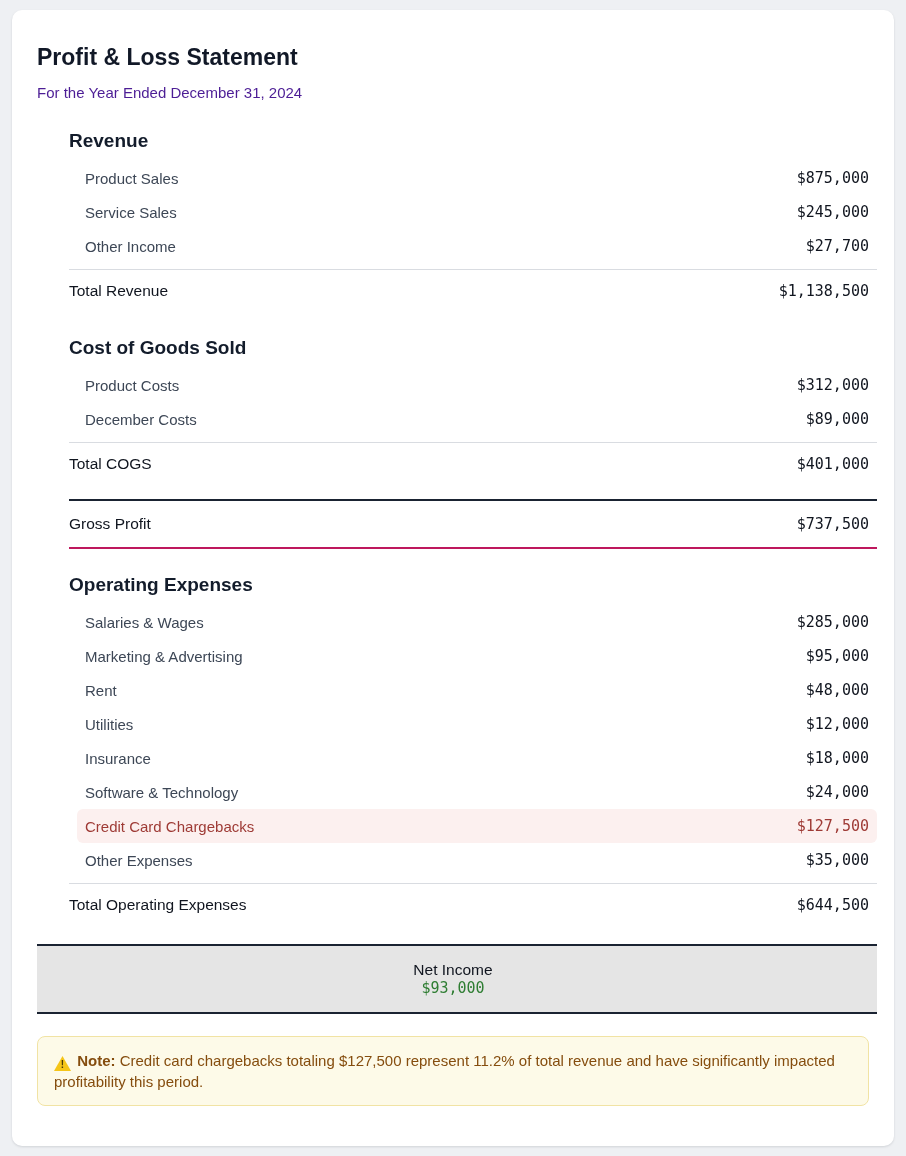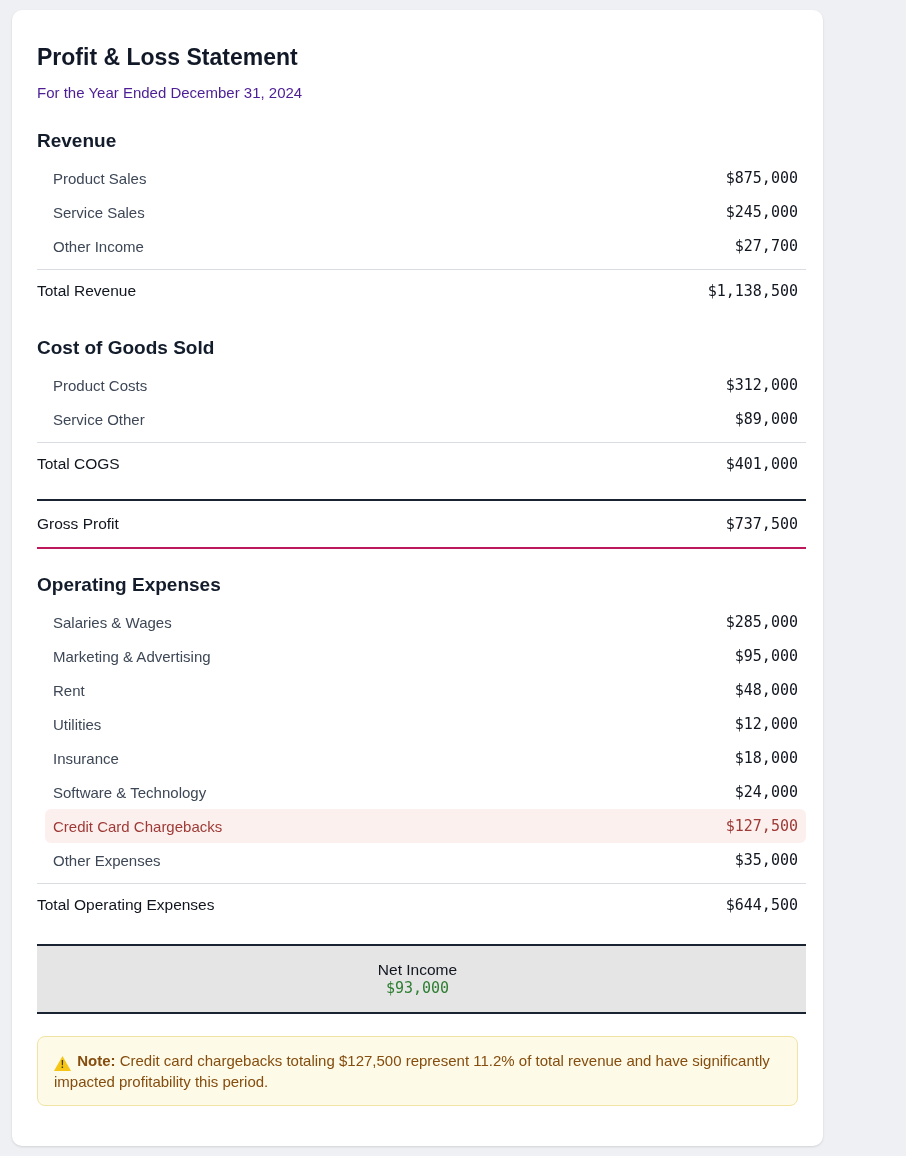--- a/index.html
+++ b/index.html
@@ -5,38 +5,38 @@
   * { box-sizing: border-box; }
   html, body {
     margin: 0; padding: 0;
     width: 906px; height: 1156px;
     background: #eef0f3;
     font-family: "Liberation Sans", sans-serif;
     -webkit-font-smoothing: antialiased;
   }
   .card {
     margin: 10px 12px;
-    width: 811px; height: 1136px;
+    width: 882px; height: 1136px;
     background: #ffffff;
     border-radius: 10px;
     box-shadow: 0 1px 3px rgba(16,24,40,.08), 0 1px 2px rgba(16,24,40,.05);
     padding: 33px 25px 28px 25px;
     overflow: hidden;
   }
   h1.title {
     margin: 0 0 12px 0;
     font-size: 23px; line-height: 28px; font-weight: 700;
     color: #111827;
   }
   .subtitle {
     font-size: 15px; line-height: 20px;
     color: #4c1d95;
     margin: 0 0 26px 0;
   }
-  .section { margin-top: 12px; }
+  .section { margin-top: 12px; margin-left: 32px; }
   .section + .section { margin-top: 24px; }
   .section h2 {
     margin: 0 0 8px 0;
     font-size: 19px; line-height: 24px; font-weight: 700;
     color: #131c2b;
   }
   .row {
     display: flex; justify-content: space-between; align-items: center;
     font-size: 15px; color: #3d4756;
   }
@@ -130,21 +130,21 @@
           <span class="amount">$1,138,500</span>
         </div>
       </section>
       <section class="section">
         <h2>Cost of Goods Sold</h2>
         <div class="row item">
           <span class="label">Product Costs</span>
           <span class="amount">$312,000</span>
         </div>
         <div class="row item">
-          <span class="label">Service Other</span>
+          <span class="label">December Costs</span>
           <span class="amount">$89,000</span>
         </div>
         <div class="row total">
           <span class="label">Total COGS</span>
           <span class="amount">$401,000</span>
         </div>
         <div class="row grand">
           <span class="label">Gross Profit</span>
           <span class="amount">$737,500</span>
         </div>

